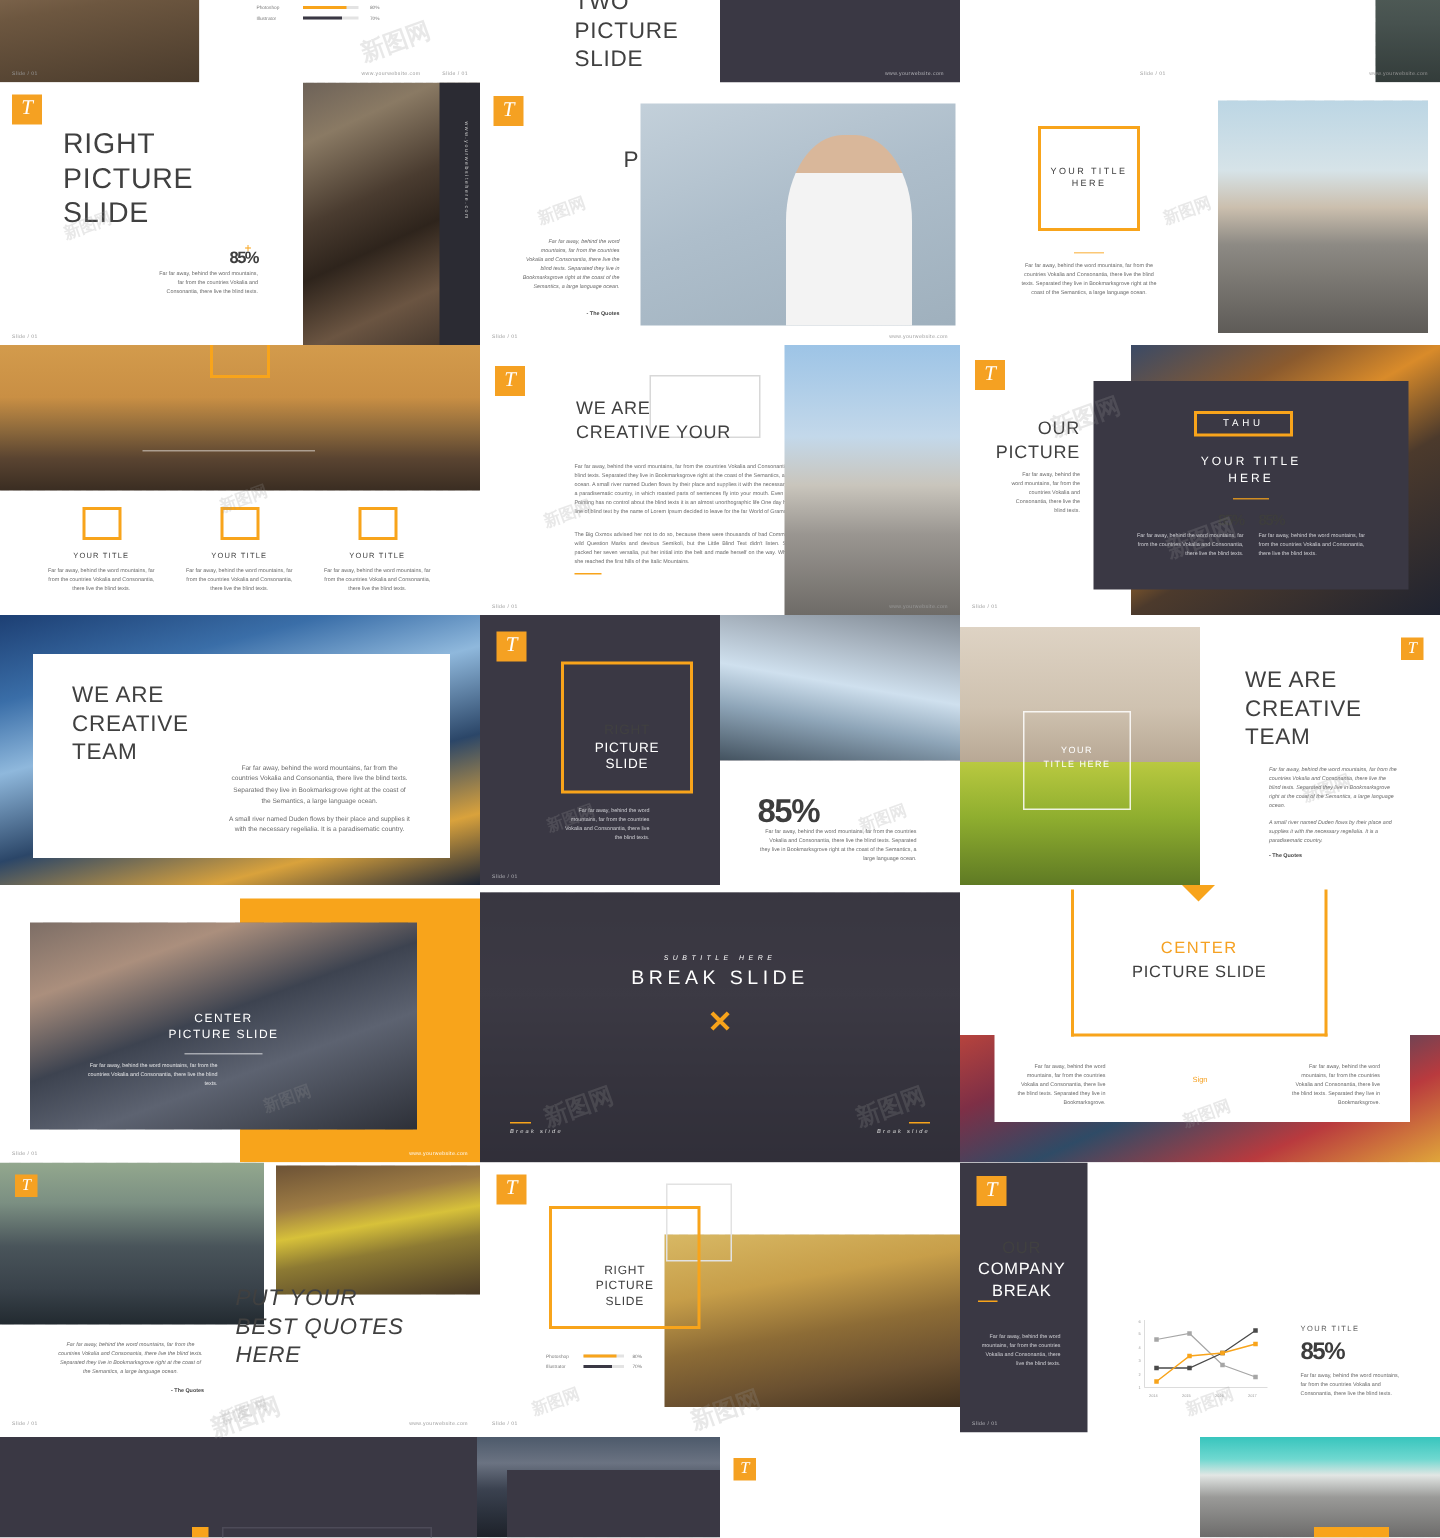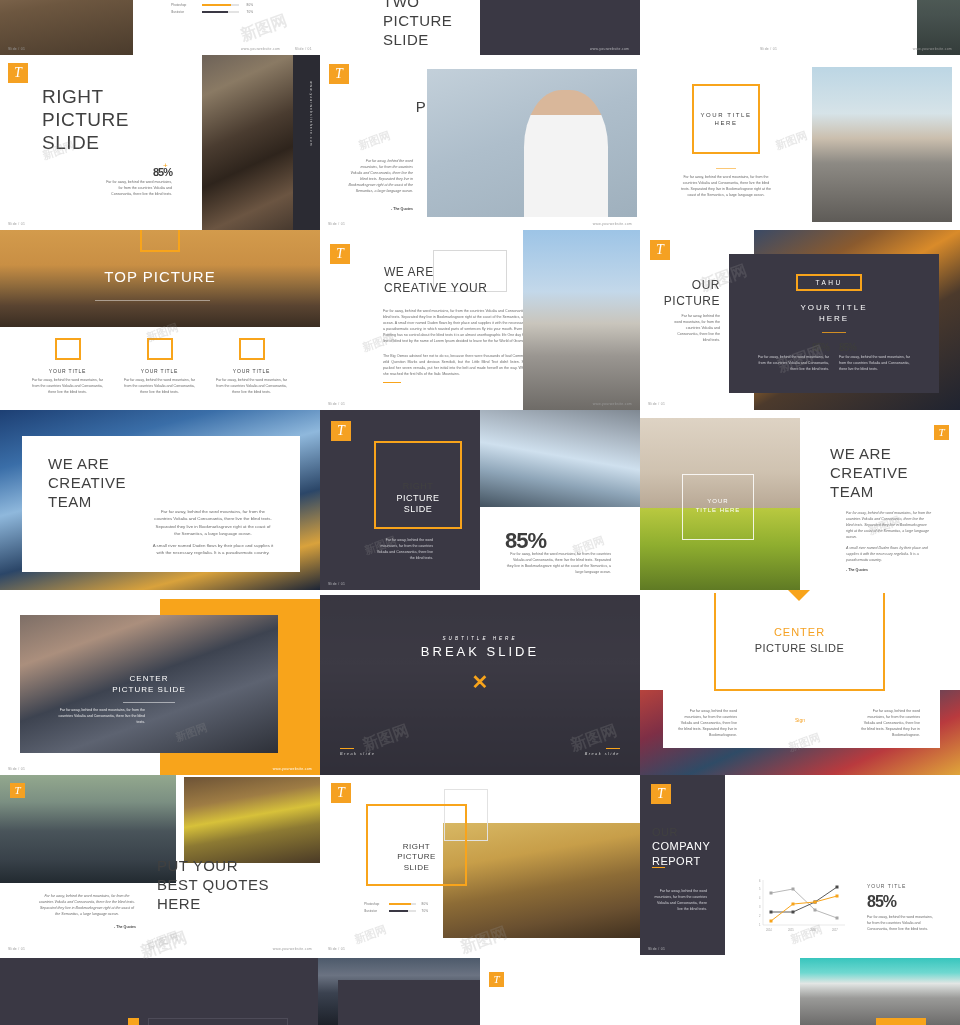--- a/index.html
+++ b/index.html
@@ -217,21 +217,20 @@
     </div>
     <div class="rule" style="position:absolute;left:76px;top:113px;width:20px;opacity:.6;"></div>
     <div class="body-xs" style="position:absolute;left:40px;top:120px;width:92px;text-align:center;">Far far away, behind the word mountains, far from the countries Vokalia and Consonantia, there live the blind texts. Separated they live in Bookmarksgrove right at the coast of the Semantics, a large language ocean.</div>
     <div class="ph ph-city" style="left:172px;top:12px;width:140px;height:155px;"></div>
     <div class="wm s" style="left:135px;top:78px;">新图网</div>
   </div>
 
   <div class="slide" style="left:0;top:230px;width:320px;height:180px;">
     <div class="ph ph-field" style="left:0;top:0;width:320px;height:97px;"></div>
     <div class="obox" style="position:absolute;left:140px;top:-8px;width:40px;height:30px;"></div>
-    <div class="white tt" style="position:absolute;left:0;top:38px;width:320px;text-align:center;font-size:15px;letter-spacing:1px;">TOP PICTURE</div>
     <div style="position:absolute;left:95px;top:70px;width:115px;height:1px;background:rgba(255,255,255,.45);"></div>
 
     <div style="position:absolute;left:30px;top:108px;width:75px;text-align:center;">
       <div class="obox" style="margin:0 auto;width:26px;height:22px;"></div>
       <div class="ttl-sm" style="font-size:5px;margin-top:8px;letter-spacing:.8px;">YOUR TITLE</div>
       <div class="body-xs" style="margin-top:3px;">Far far away, behind the word mountains, far from the countries Vokalia and Consonantia, there live the blind texts.</div>
     </div>
     <div style="position:absolute;left:122px;top:108px;width:75px;text-align:center;">
       <div class="obox" style="margin:0 auto;width:26px;height:22px;"></div>
       <div class="ttl-sm" style="font-size:5px;margin-top:8px;letter-spacing:.8px;">YOUR TITLE</div>
@@ -385,21 +384,21 @@
     <div class="body-xs" style="position:absolute;left:218px;top:119px;width:62px;text-align:right;">Far far away, behind the word mountains, far from the countries Vokalia and Consonantia, there live the blind texts. Separated they live in Bookmarksgrove.</div>
     <div class="wm s" style="left:148px;top:145px;">新图网</div>
   </div>
 
   <div class="slide" style="left:0;top:775px;width:320px;height:180px;">
     <div class="ph ph-road" style="left:0;top:0;width:176px;height:108px;"></div>
     <div class="ph ph-tulip" style="left:184px;top:2px;width:136px;height:86px;"></div>
     <div class="logo sm" style="left:10px;top:8px;">
       <i>T</i>
     </div>
-    <div class="tt" style="position:absolute;left:157px;top:82px;">
+    <div class="tt" style="position:absolute;left:157px;top:82px;font-style:italic;">
       <div class="ttl-lg kicker">PUT YOUR</div>
       <div class="ttl-lg kicker">BEST QUOTES</div>
       <div class="ttl-lg">HERE</div>
     </div>
     <div class="body-xs" style="position:absolute;left:38px;top:119px;width:98px;text-align:center;font-style:italic;">Far far away, behind the word mountains, far from the countries Vokalia and Consonantia, there live the blind texts. Separated they live in Bookmarksgrove right at the coast of the Semantics, a large language ocean.</div>
     <div style="position:absolute;left:38px;top:150px;width:98px;text-align:right;font-size:3.6px;font-weight:700;color:#4a4a4a;">- The Quotes</div>
     <div class="foot l">Slide / 01</div>
     <div class="foot r">www.yourwebsite.com</div>
     <div class="wm s" style="left:146px;top:158px;">新图网</div>
   </div>
@@ -435,24 +434,24 @@
     <div class="foot l">Slide / 01</div>
     <div class="foot r" style="color:#fff;">www.yourwebsite.com</div>
     <div class="wm s" style="left:34px;top:152px;">新图网</div>
   </div>
 
   <div class="slide" style="left:640px;top:775px;width:320px;height:180px;">
     <div class="dark" style="position:absolute;left:0;top:0;width:85px;height:180px;"></div>
     <div class="logo" style="left:11px;top:9px;">
       <i>T</i>
     </div>
-    <div class="tt" style="position:absolute;left:12px;top:50px;">
+    <div class="tt" style="position:absolute;left:12px;top:50px;text-align:center;">
       <div class="ttl-md kicker" style="font-size:11px;">OUR</div>
       <div class="ttl-md white" style="font-size:11px;">COMPANY</div>
-      <div class="ttl-md white" style="font-size:11px;">REPORT</div>
+      <div class="ttl-md white" style="font-size:11px;">BREAK</div>
     </div>
     <div class="rule" style="position:absolute;left:12px;top:92px;width:13px;"></div>
     <div class="body-xs wgrey" style="position:absolute;left:12px;top:114px;width:55px;text-align:right;">Far far away, behind the word mountains, far from the countries Vokalia and Consonantia, there live the blind texts.</div>
     <div class="foot l" style="color:#b6b6bb;">Slide / 01</div>
 
     <div class="chart-wrap" style="left:115px;top:103px;width:93px;height:58px;">
       <svg width="93" height="58" viewBox="0 0 93 58">
         <line x1="8" y1="2" x2="8" y2="47" stroke="#d0d0d0" stroke-width="0.5"></line>
         <line x1="8" y1="47" x2="90" y2="47" stroke="#d0d0d0" stroke-width="0.5"></line>
         <g font-size="2.6" fill="#9a9a9a" font-family="Liberation Sans, sans-serif">

